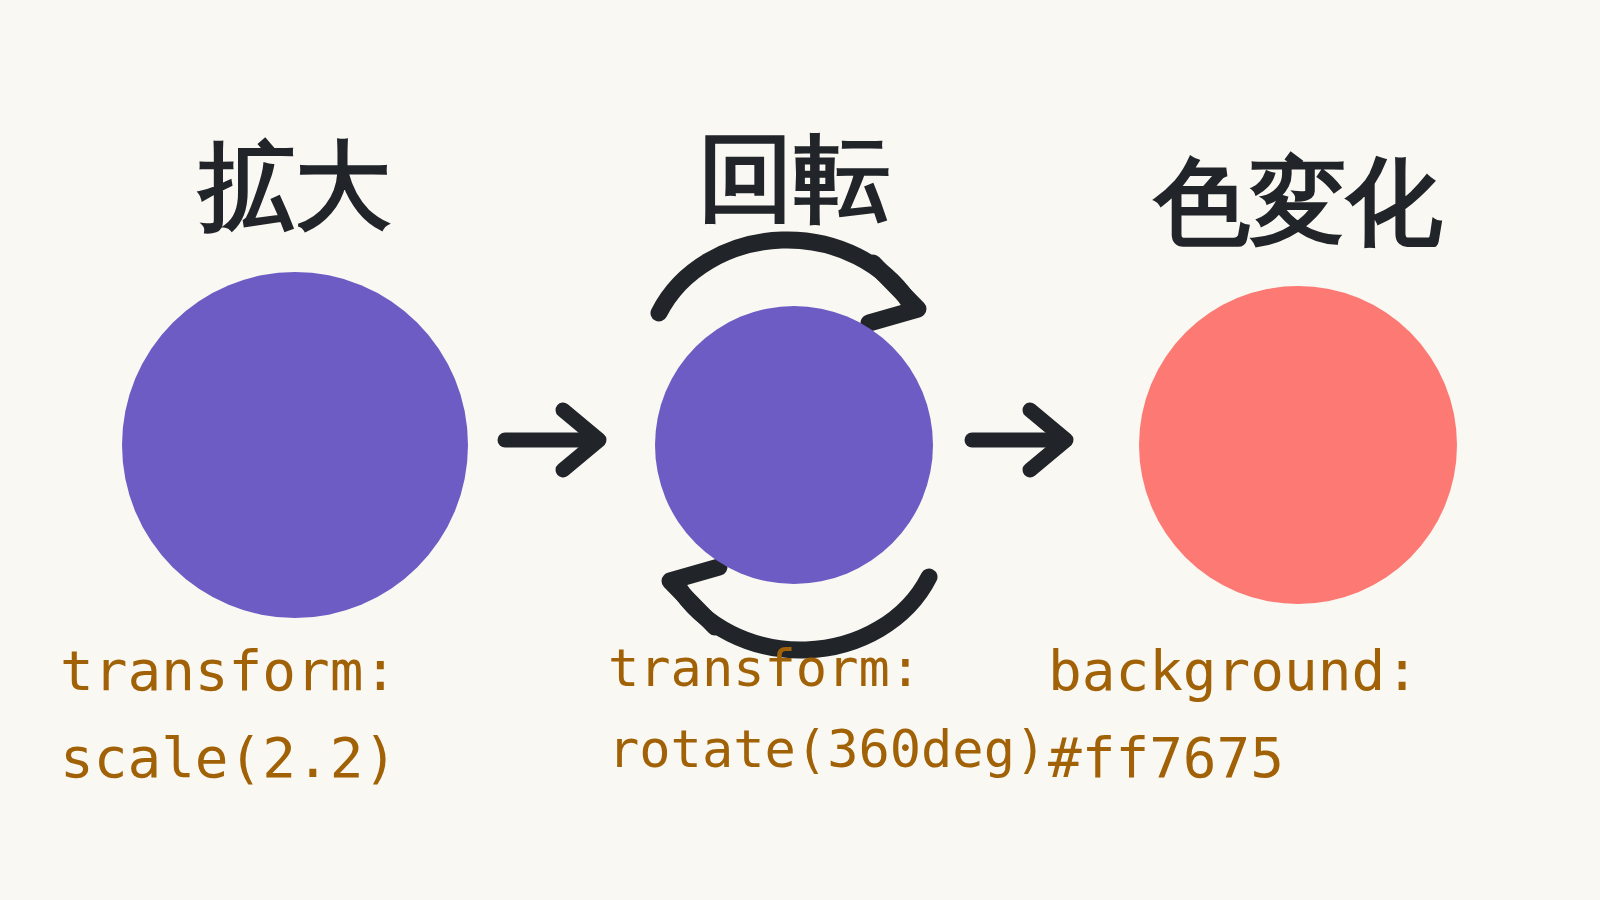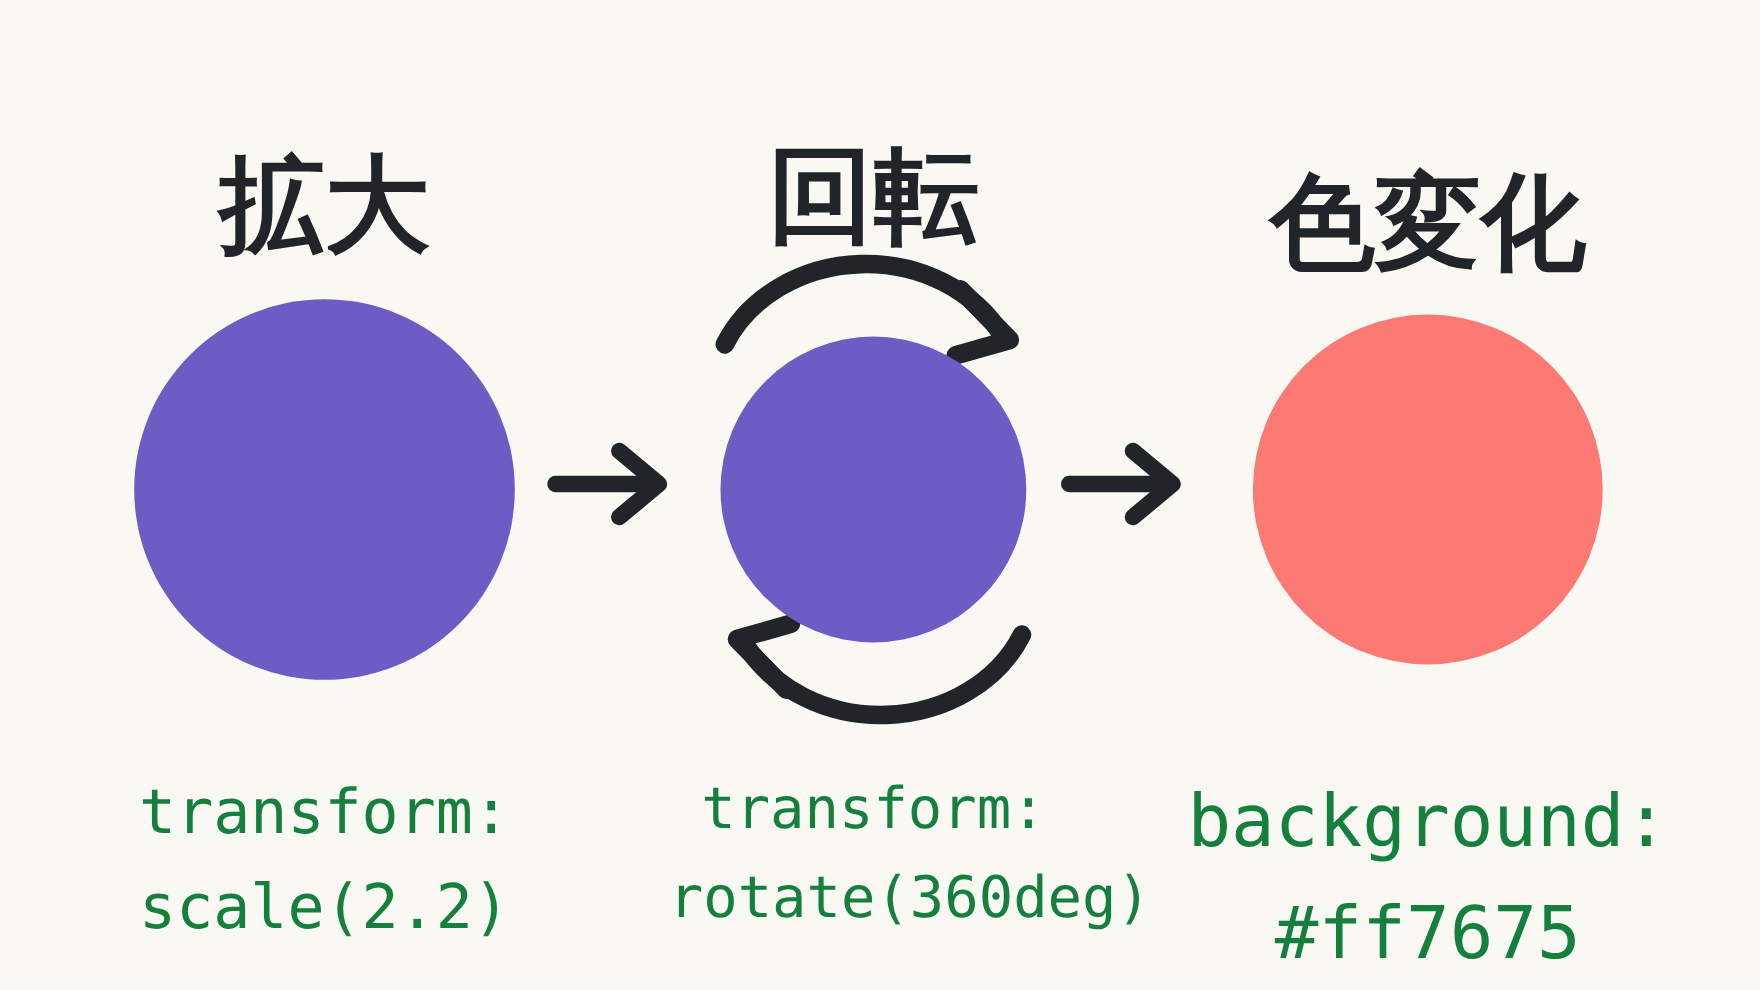--- a/index.html
+++ b/index.html
@@ -102,31 +102,31 @@
     height: 84px;
   }
   .arrow-1 { left: 495px; }
   .arrow-2 { left: 962px; }
 
   
   .caption {
     position: absolute;
     left: 0;
     width: 100%;
-    top: 696px;
-    text-align: center;
+    top: 628px;
+    text-align: left;
     font-family: "DejaVu Sans Mono", "Liberation Mono", monospace;
     font-size: 56px;
     line-height: 1.55;
-    color: #15803d;
+    color: #a16207;
     white-space: nowrap;
   }
   .caption .line { display: block; }
   .col-rotate .caption { font-size: 52px; }
-  .col-color  .caption { font-size: 66px; }
+  .col-color  .caption { font-size: 56px; }
 </style>
 </head>
 <body>
 
 <div id="stage">
 
   <div class="column col-scale">
 
     <div class="heading">拡大</div>
 

